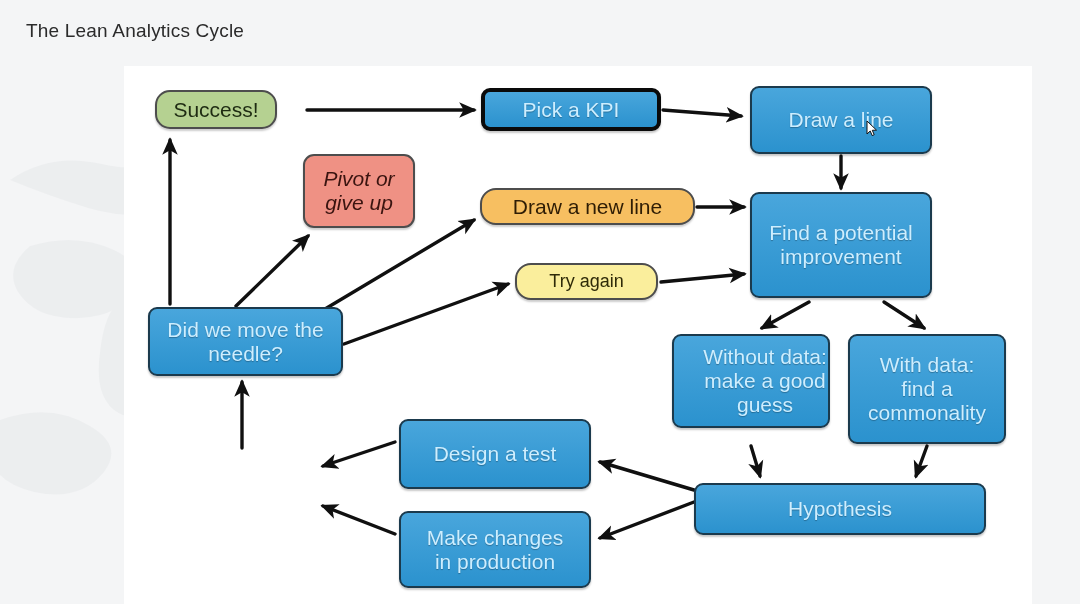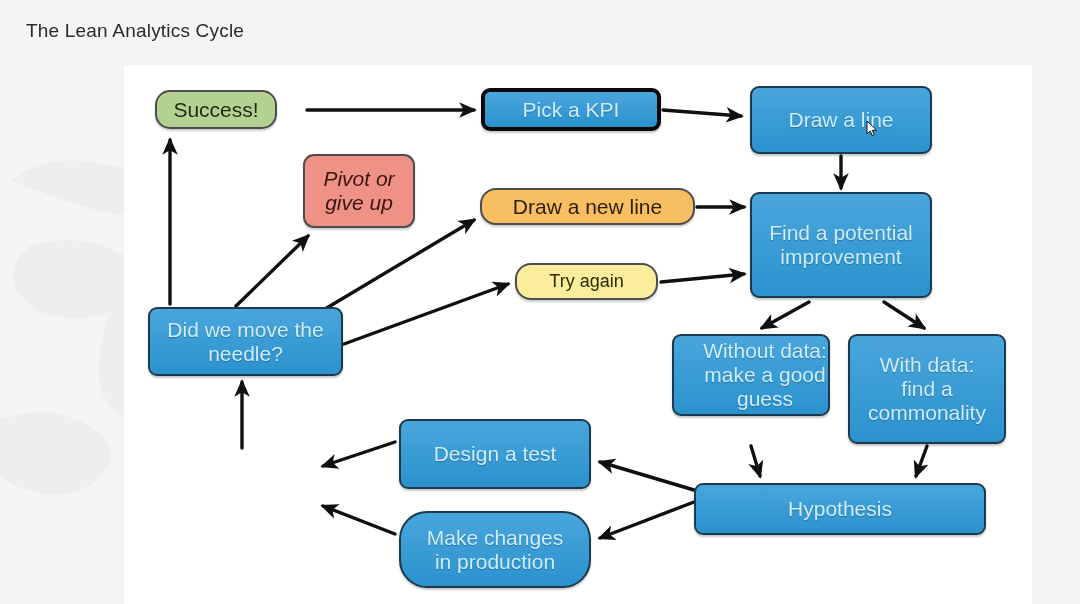--- a/index.html
+++ b/index.html
@@ -181,33 +181,33 @@
   <div class="node orange" style="left:356px; top:122px; width:215px; height:37px;">Draw a new line</div>
 
   <div class="node blue" style="left:626px; top:126px; width:182px; height:106px;">Find a potential
 improvement</div>
 
   <div class="node yellow" style="left:391px; top:197px; width:143px; height:37px;">Try again</div>
 
   <div class="node blue" style="left:24px;  top:241px; width:195px; height:69px;">Did we move the
 needle?</div>
 
-  <div class="node blue" style="left:548px; top:268px; width:158px; height:82px;padding-left:28px;">Without data:
+  <div class="node blue" style="left:548px; top:268px; width:158px; height:94px;padding-left:28px;">Without data:
 make a good
 guess</div>
 
   <div class="node blue" style="left:724px; top:268px; width:158px; height:110px;">With data:
 find a
 commonality</div>
 
   <div class="node blue" style="left:275px; top:353px; width:192px; height:70px;">Design a test</div>
 
 
   <div class="node blue" style="left:570px; top:417px; width:292px; height:52px;">Hypothesis</div>
 
-  <div class="node blue" style="left:275px; top:445px; width:192px; height:77px;border-radius:28px;">Make changes
+  <div class="node blue" style="left:275px; top:445px; width:192px; height:77px;">Make changes
 in production</div>
 
 </div>
 
 <svg id="cursor" viewBox="0 0 12 17" xmlns="http://www.w3.org/2000/svg" aria-hidden="true" style="left:866px; top:120px;">
   <path d="M1,1 L1,14 L4.2,11 L6.2,15.6 L8.2,14.7 L6.3,10.3 L10.5,10.1 z" fill="#ffffff" stroke="#111111" stroke-width="1"></path>
 </svg>
 
 </body></html>

